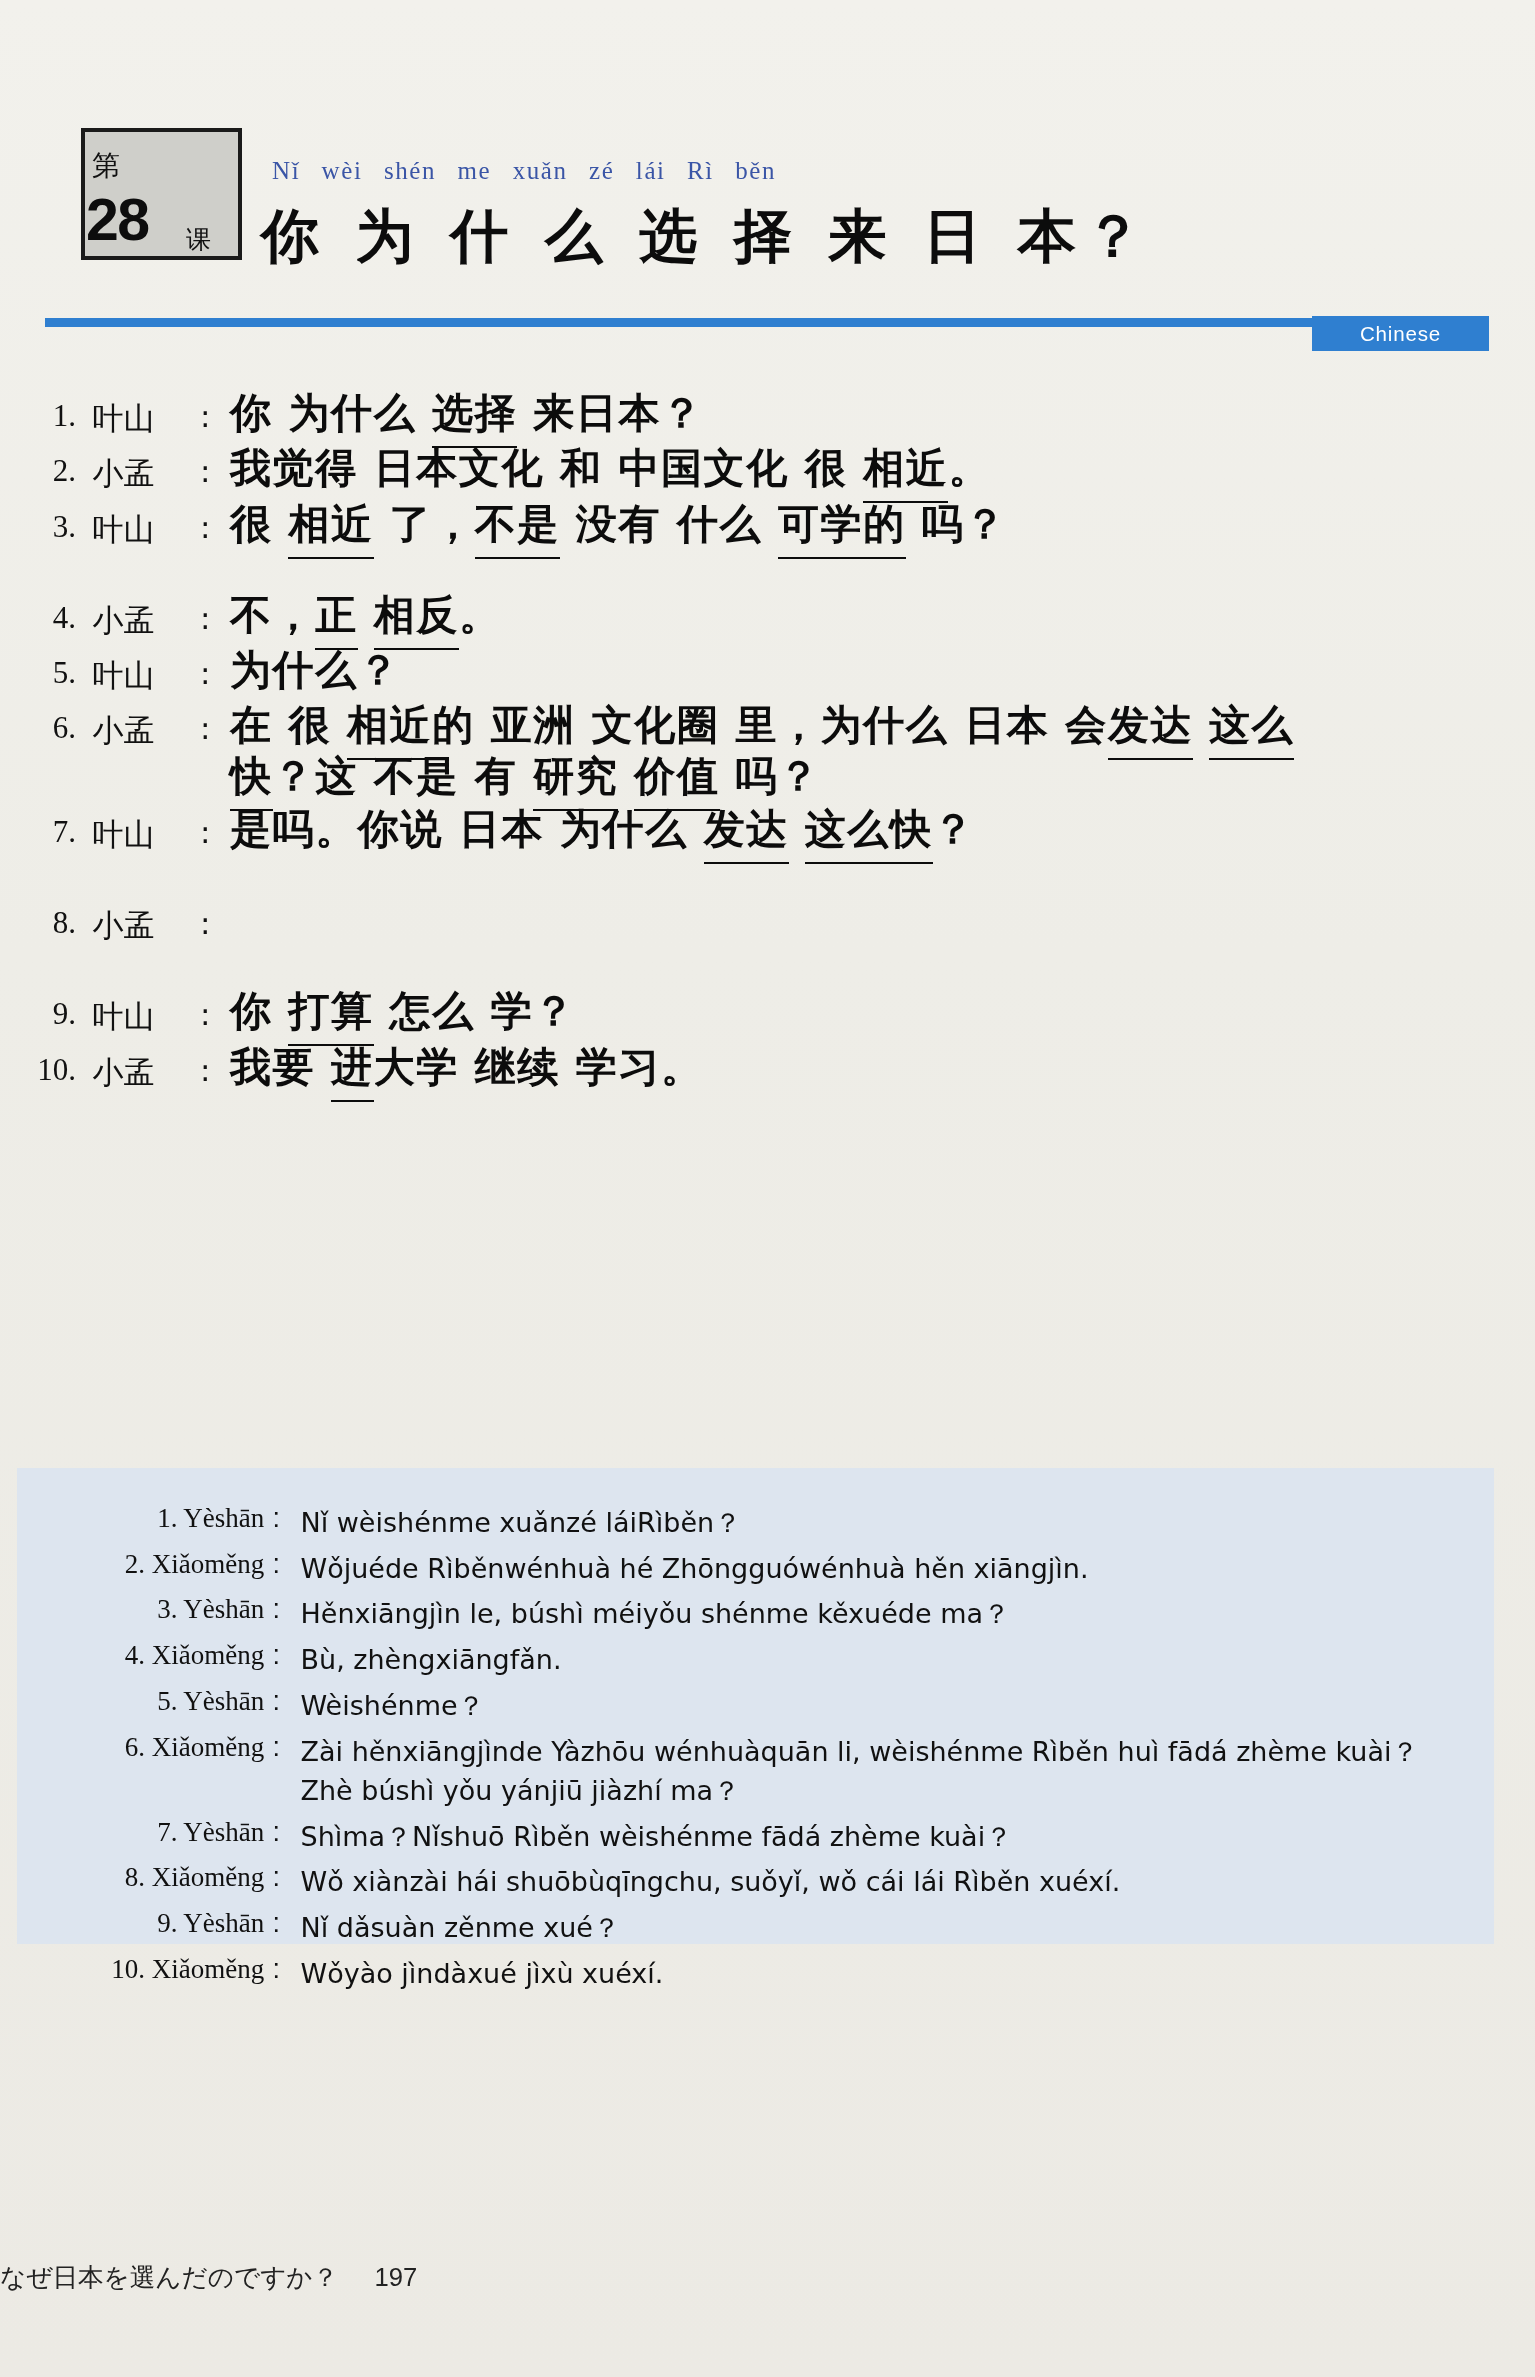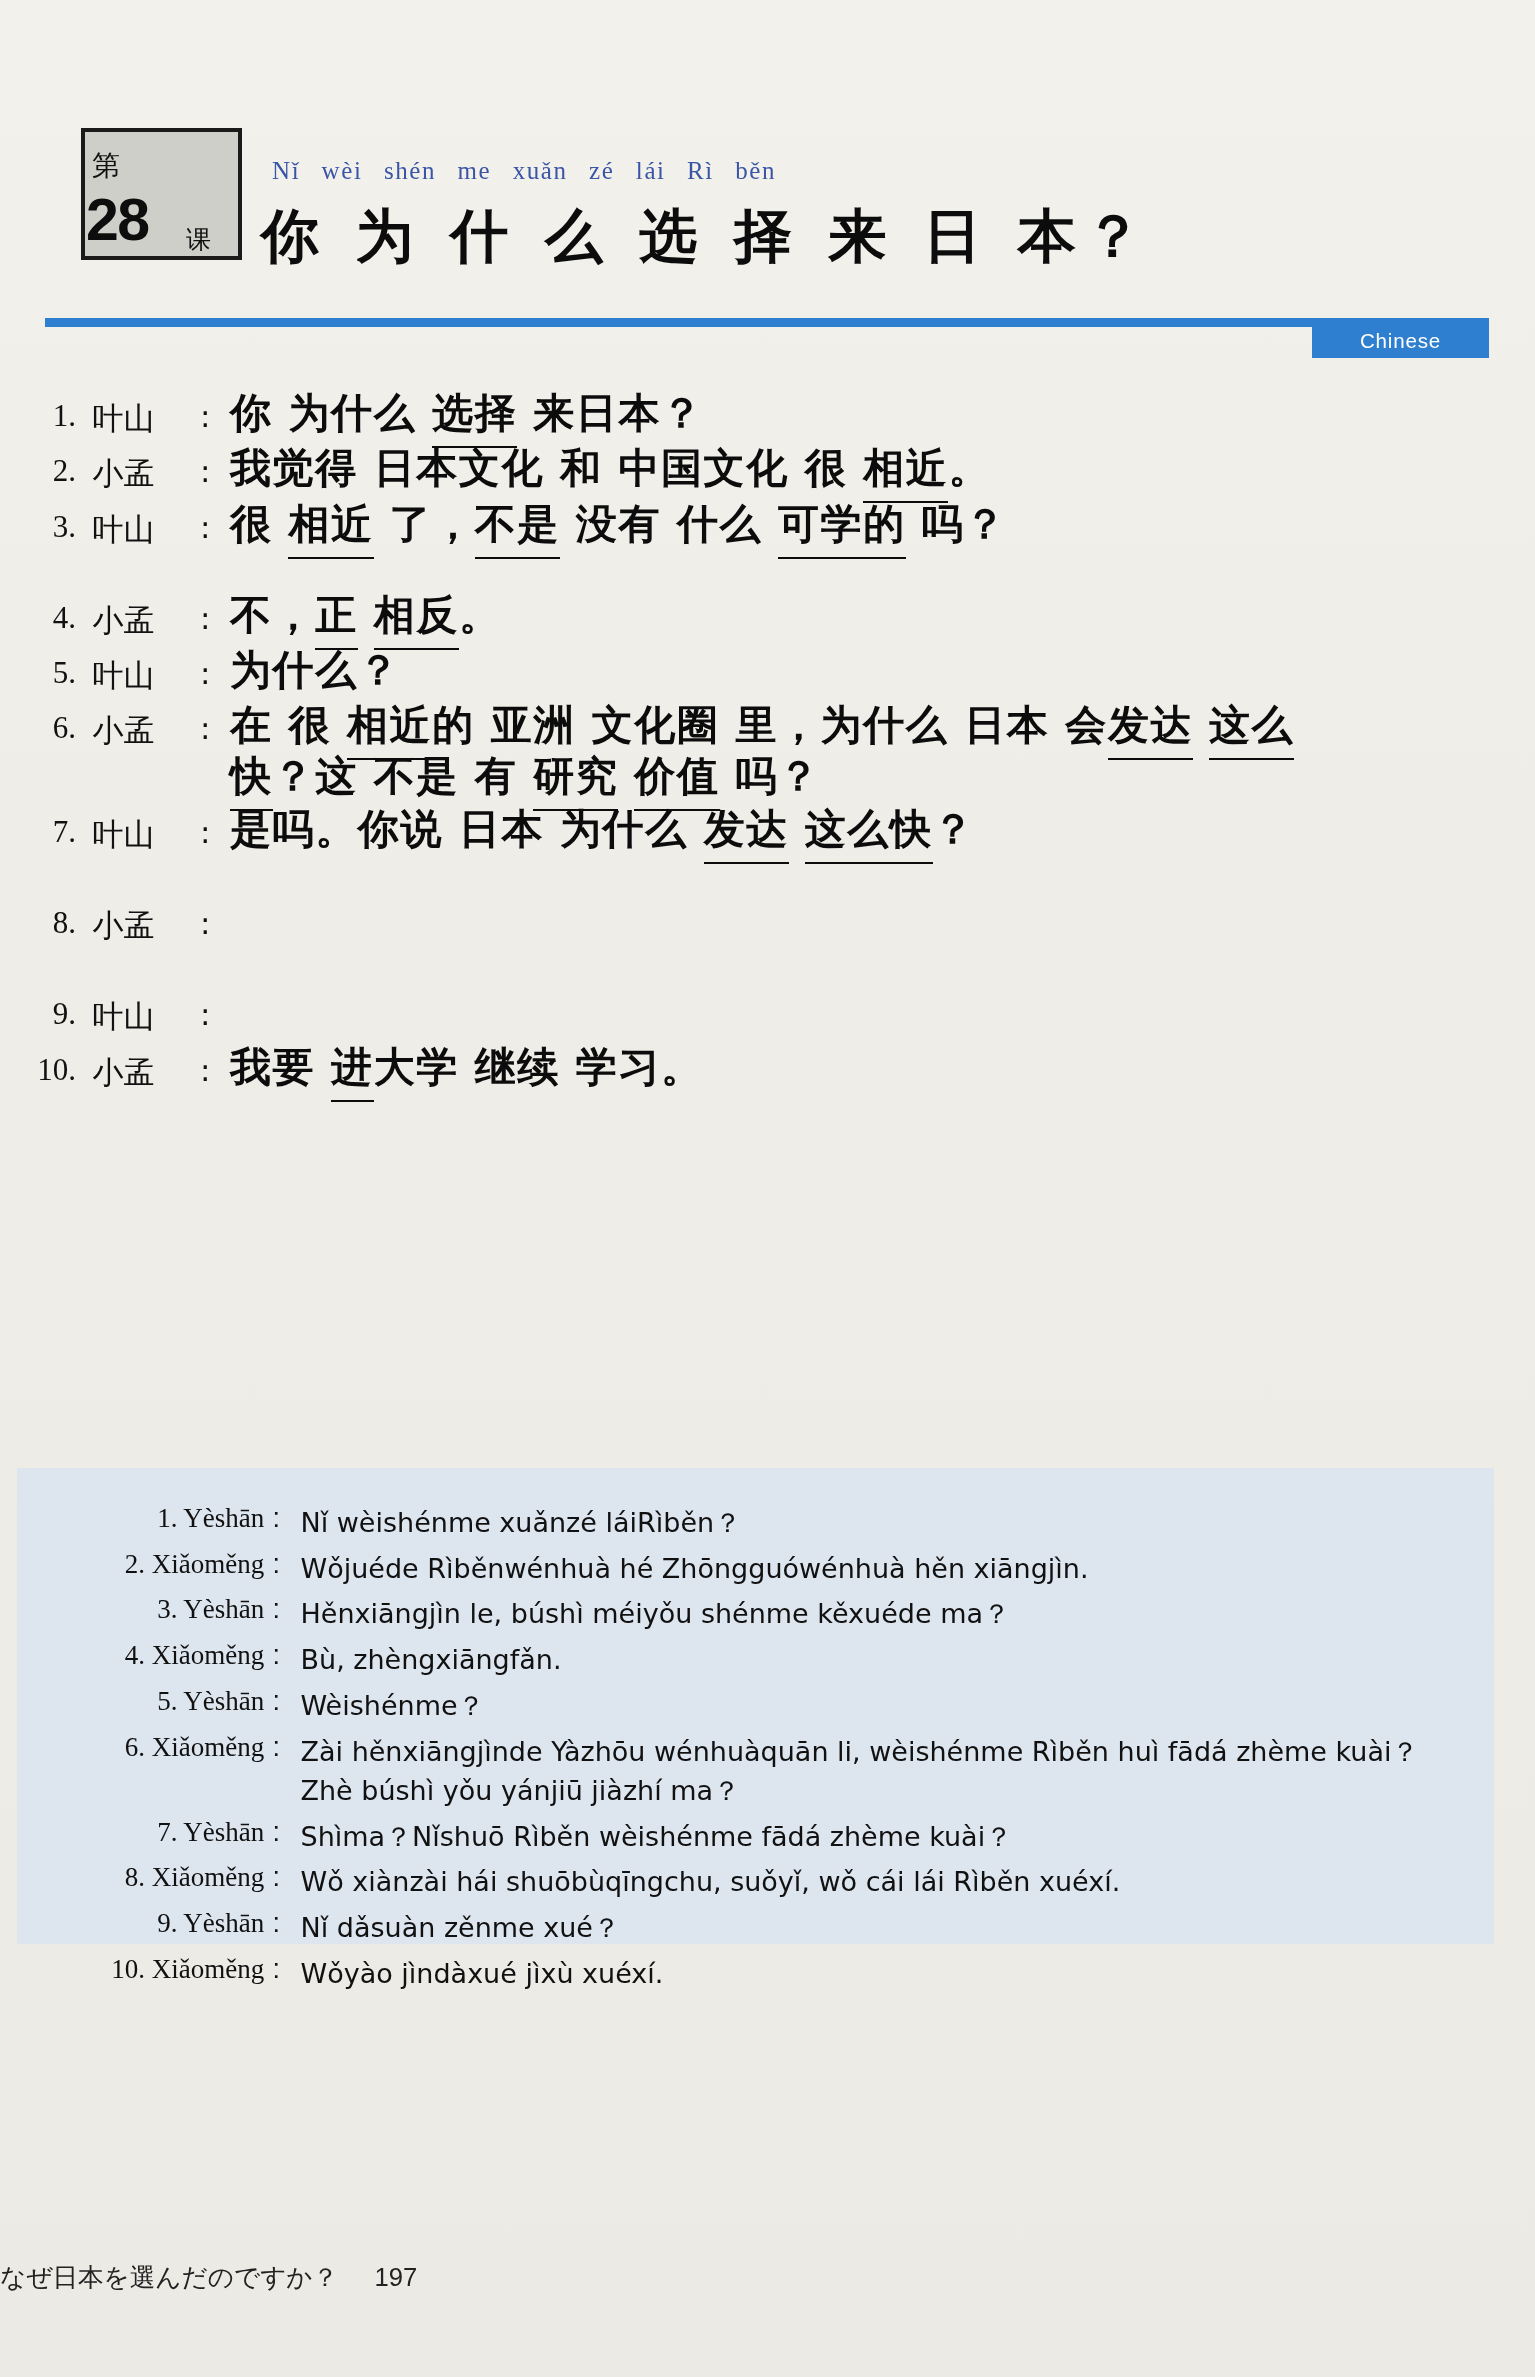--- a/index.html
+++ b/index.html
@@ -91,21 +91,21 @@
     position: absolute;
     left: 45px;
     top: 318px;
     width: 1444px;
     height: 9px;
     background: #2f7fd0;
   }
   .chinese-tag {
     position: absolute;
     right: 46px;
-    top: 323px;
+    top: 316px;
     width: 177px;
     height: 35px;
     background: #2f7fd0;
     color: #ffffff;
     font-family: "Liberation Sans", sans-serif;
     font-size: 20.6px;
     letter-spacing: 0.8px;
     display: flex;
     align-items: center;
     justify-content: center;
@@ -293,20 +293,21 @@
       <div class="cn-row">
         <div class="cn-num">8.</div>
         <div class="cn-spk">小孟</div>
         <div class="cn-colon">:</div>
       </div>
       <div class="gap-m"></div>
       <div class="cn-row">
         <div class="cn-num">9.</div>
         <div class="cn-spk">叶山</div>
         <div class="cn-colon">:</div>
+        <div class="cn-text"><span>你 </span><span class="u">打算</span><span> 怎么 学？</span></div>
       </div>
       <div class="cn-row">
         <div class="cn-num">10.</div>
         <div class="cn-spk">小孟</div>
         <div class="cn-colon">:</div>
         <div class="cn-text"><span>我要 </span><span class="u">进</span><span>大学 继续 学习。</span></div>
       </div>
     </div>
 
   <div class="py-panel">

